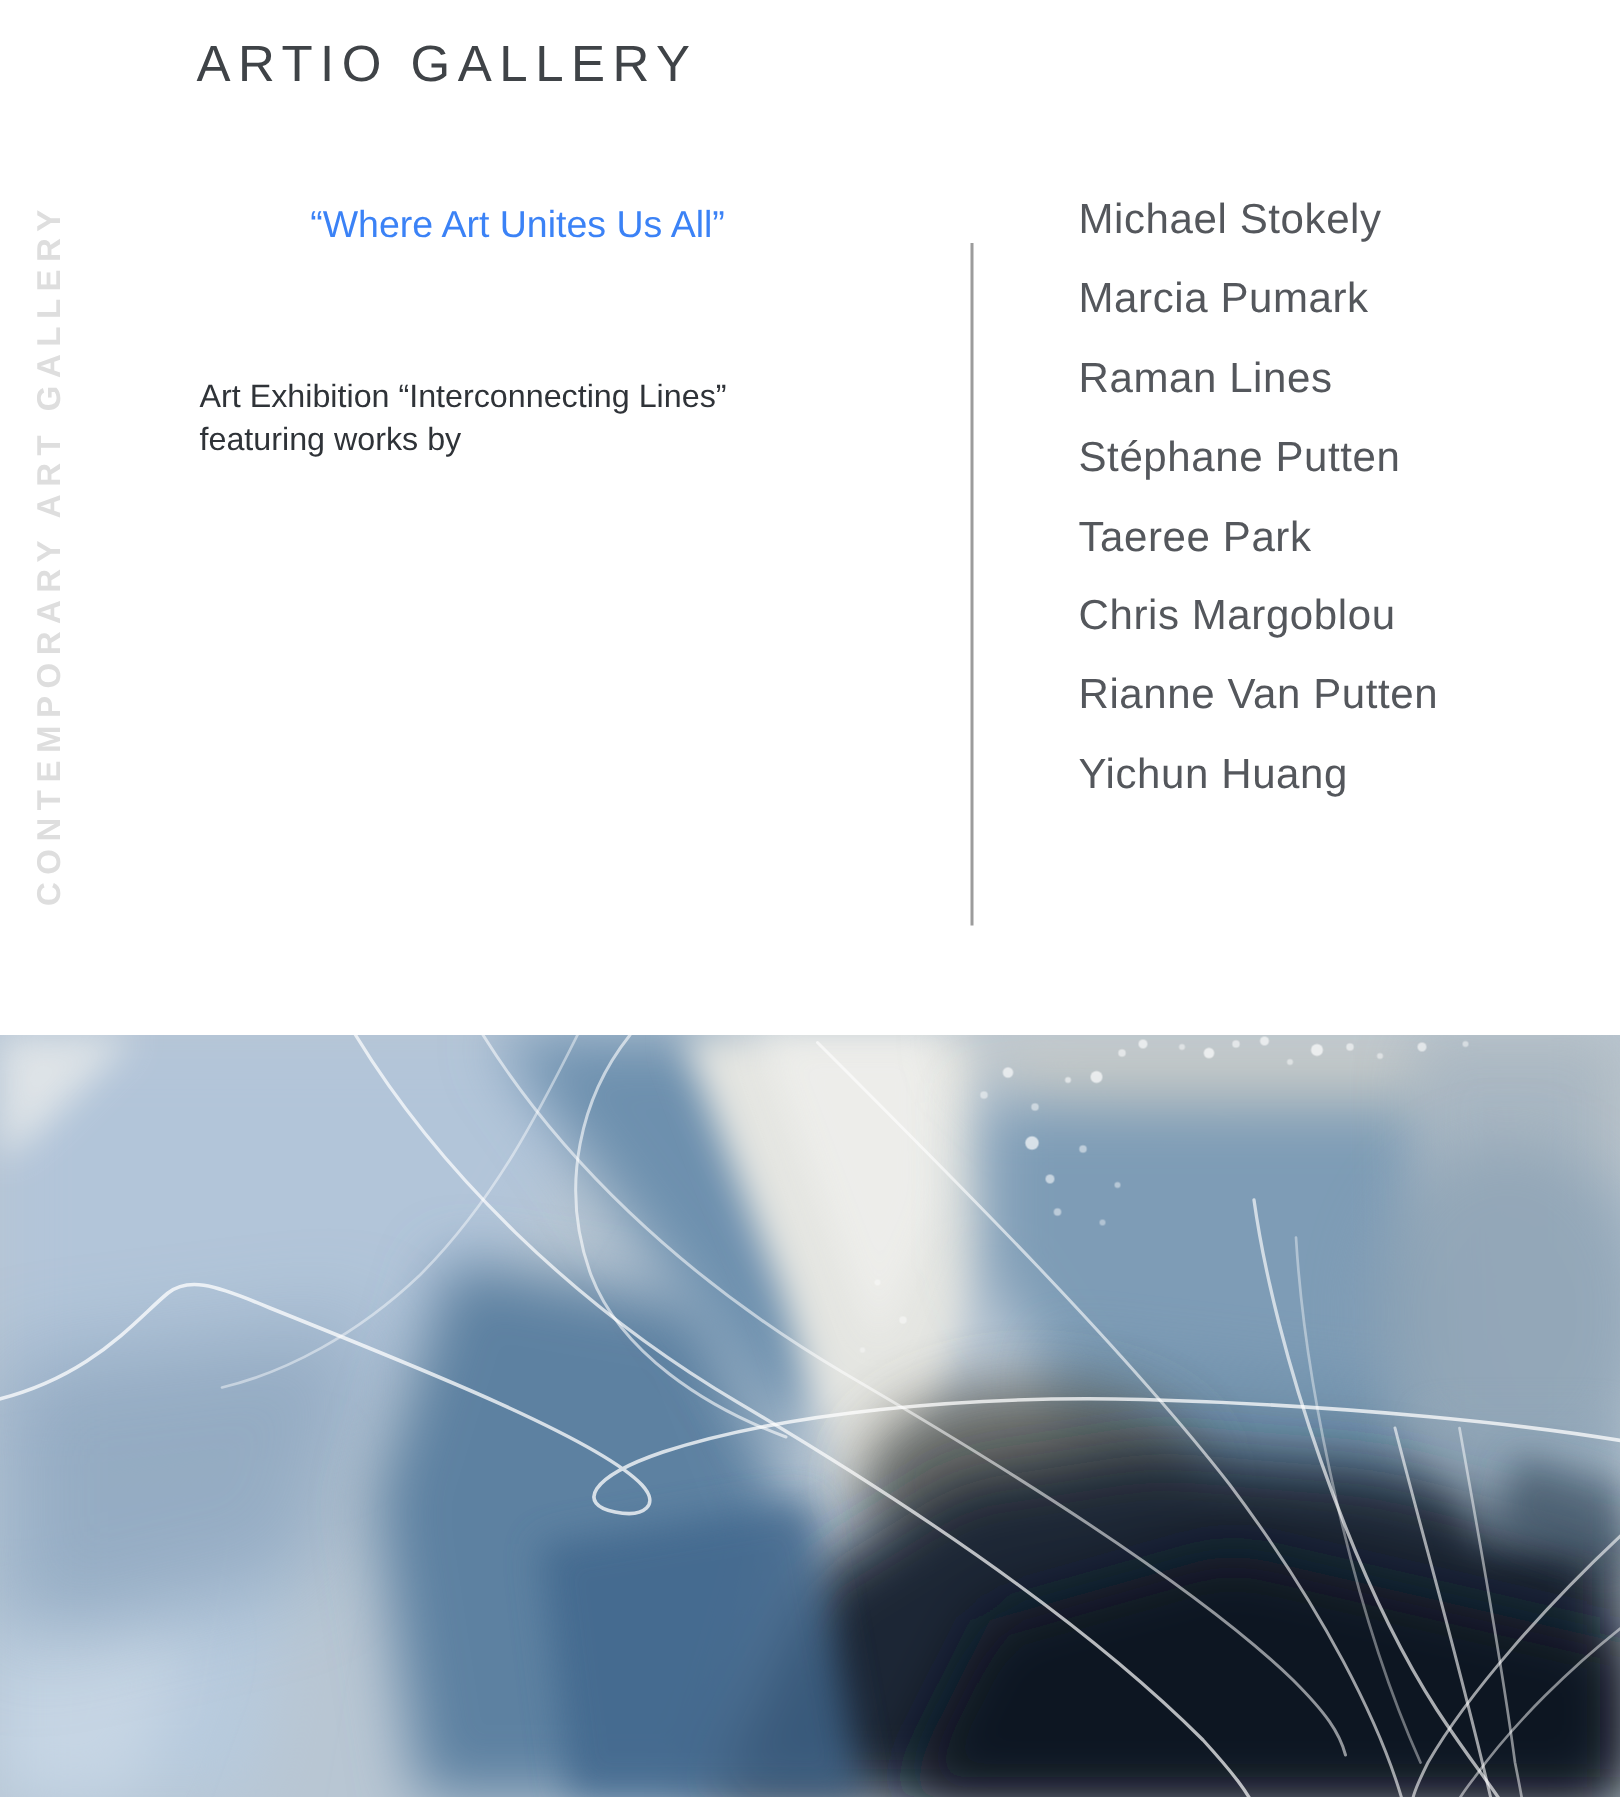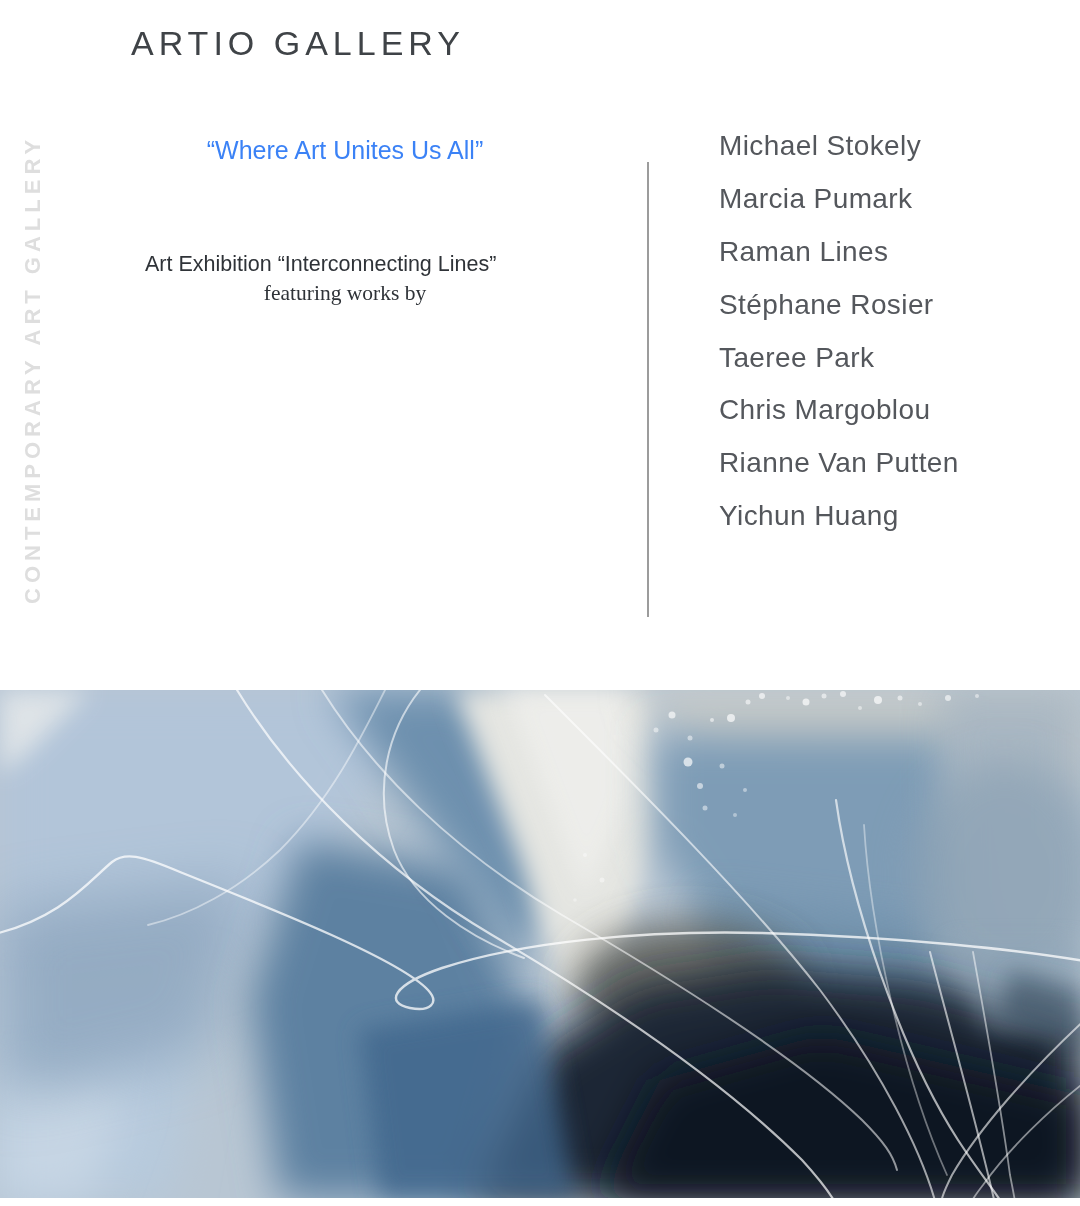--- a/index.html
+++ b/index.html
@@ -22,22 +22,22 @@
     color:#dedede;white-space:nowrap;
   }
   .tagline{
     position:absolute;left:133px;top:136px;width:424px;
     text-align:center;font-size:25px;color:#3b82f6;
   }
   .exhibition{
     position:absolute;left:133px;top:250px;width:424px;
     font-size:21.5px;color:#2f3338;line-height:29px;
   }
-  .exhibition .line1{text-align:left;margin-left:12px;}
-  .exhibition .line2{text-align:center;font-family:Liberation Serif, serif;}
+  .exhibition .line1{text-align:left;}
+  .exhibition .line2{text-align:left;}
   .divider{
     position:absolute;left:647px;top:162px;
     width:2px;height:455px;background:#9c9c9c;
   }
   .artist-list{
     position:absolute;left:719px;top:120px;width:340px;
   }
   .artist{
     height:52.9px;line-height:52.9px;
     font-size:28px;color:#54575c;letter-spacing:0.4px;
@@ -65,21 +65,21 @@
     <div class="line2">featuring works by</div>
   </div>
 
   <div class="divider"></div>
 
   <div class="artist-list">
 
       <div class="artist">Michael Stokely</div>
       <div class="artist">Marcia Pumark</div>
       <div class="artist">Raman Lines</div>
-      <div class="artist">Stéphane Rosier</div>
+      <div class="artist">Stéphane Putten</div>
       <div class="artist">Taeree Park</div>
       <div class="artist">Chris Margoblou</div>
       <div class="artist">Rianne Van Putten</div>
       <div class="artist">Yichun Huang</div>
     </div>
 
   <div class="artwork">
     <svg viewBox="0 0 1080 508" preserveAspectRatio="none">
       <defs>
         <filter id="b30" x="-40%" y="-40%" width="180%" height="180%">

